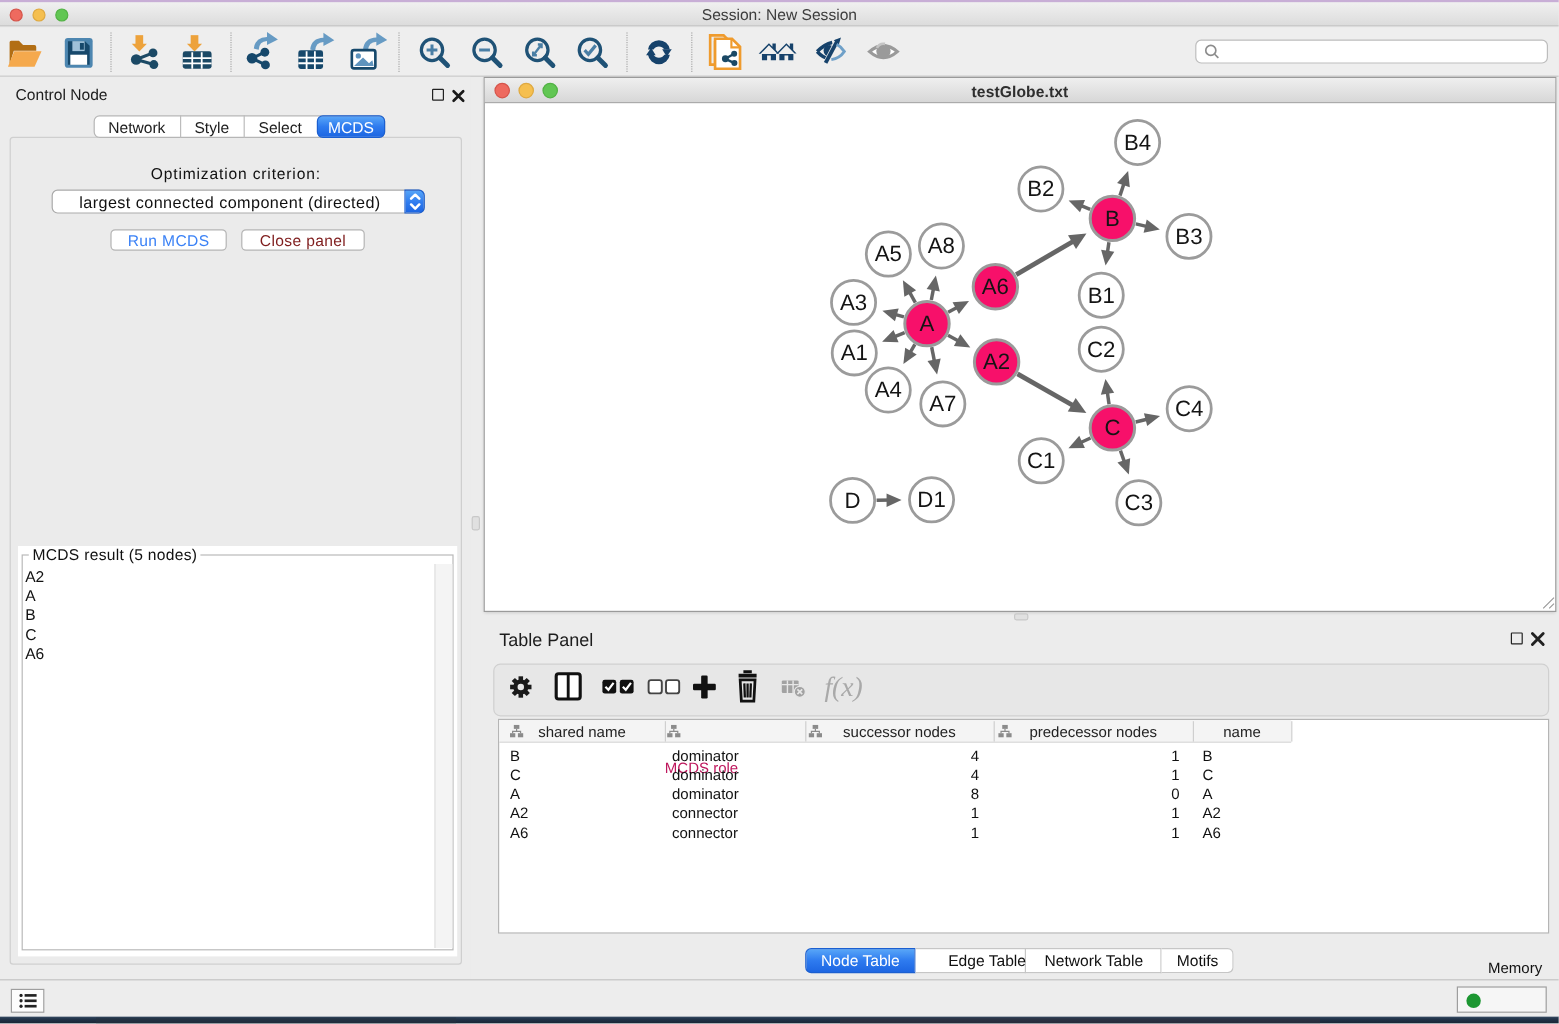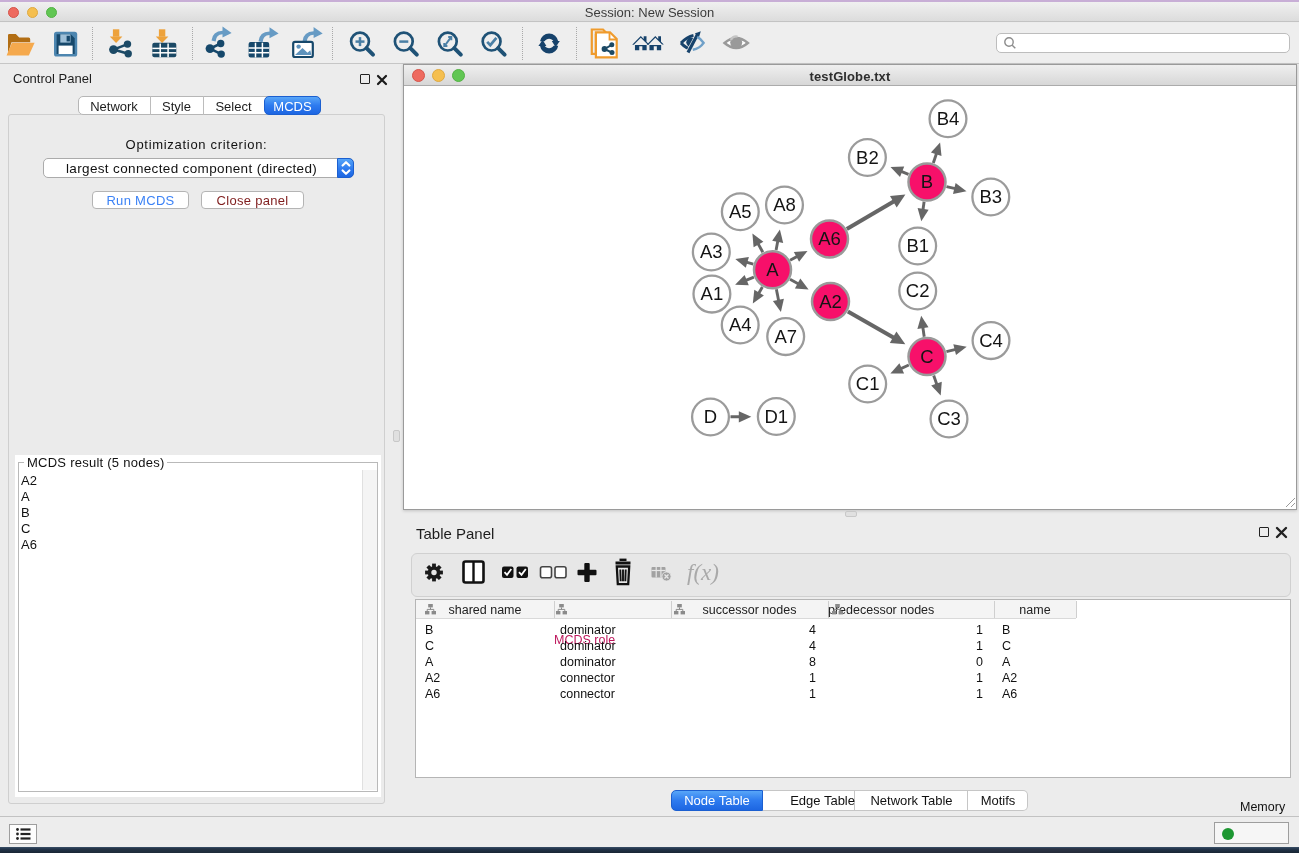--- a/index.html
+++ b/index.html
@@ -153,21 +153,21 @@
 
 </svg>
 
 <div class="abs" style="left:996px;top:33px;width:294px;height:20px;background:#ffffff;border:1px solid #bdbdbd;border-radius:5px;"></div>
 <svg class="abs" style="left:1003px;top:36px;" width="14" height="14" viewBox="0 0 14 14">
 <circle cx="6" cy="6" r="4.2" fill="none" stroke="#8c8c8c" stroke-width="1.4"></circle>
 <line x1="9.2" y1="9.2" x2="12.3" y2="12.3" stroke="#8c8c8c" stroke-width="1.4"></line>
 </svg>
 
 <div class="abs" style="left:0;top:64px;width:392px;height:752px;background:#ececec;"></div>
-<div class="abs" style="left:13px;top:71px;font-size:13px;color:#1d1d1d;">Control Panel</div>
+<div class="abs" style="left:13px;top:71px;font-size:13px;color:#1d1d1d;">Control Node</div>
 <div class="abs" style="left:360px;top:74px;width:10px;height:10px;border:1.6px solid #222;border-radius:1px;"></div>
 <svg class="abs" style="left:376px;top:74px;" width="12" height="12" viewBox="0 0 12 12">
 <path d="M2 2 L10 10 M10 2 L2 10" stroke="#1a1a1a" stroke-width="2.2" stroke-linecap="round"></path>
 </svg>
 
 <div class="abs" style="left:8px;top:114px;width:377px;height:690px;border:1px solid #cfcfcf;border-radius:3px;background:#ebebeb;"></div>
 
 <div class="abs" style="left:78px;top:96px;width:243px;height:19px;background:#ffffff;border:1px solid #b6b6b6;border-radius:5px;"></div>
 <div class="abs" style="left:150px;top:96px;height:19px;border-left:1px solid #bcbcbc;"></div>
 <div class="abs" style="left:203px;top:96px;height:19px;border-left:1px solid #bcbcbc;"></div>
@@ -362,21 +362,21 @@
 <div class="abs" style="left:415px;top:599px;width:876px;height:179px;background:#ffffff;border:1px solid #b5b5b5;"></div>
 <div class="abs" style="left:416px;top:600px;width:660px;height:19px;background:#f4f4f4;border-bottom:1px solid #d9d9d9;"></div>
 <div class="abs" style="left:554px;top:601px;height:17px;border-left:1px solid #cfcfcf;"></div>
 <div class="abs" style="left:671px;top:601px;height:17px;border-left:1px solid #cfcfcf;"></div>
 <div class="abs" style="left:828px;top:601px;height:17px;border-left:1px solid #cfcfcf;"></div>
 <div class="abs" style="left:994px;top:601px;height:17px;border-left:1px solid #cfcfcf;"></div>
 <div class="abs" style="left:1076px;top:601px;height:17px;border-left:1px solid #cfcfcf;"></div>
 <div class="abs" style="left:416px;top:603px;width:138px;text-align:center;font-size:12.5px;color:#222;">shared name</div>
 <div class="abs" style="left:554px;top:603px;width:117px;font-size:12.5px;color:#be185d;margin-top:30px;">MCDS role</div>
 <div class="abs" style="left:671px;top:603px;width:157px;text-align:center;font-size:12.5px;color:#222;">successor nodes</div>
-<div class="abs" style="left:828px;top:603px;width:166px;font-size:12.5px;color:#222;">predecessor nodes</div>
+<div class="abs" style="left:828px;top:603px;width:166px;text-align:center;font-size:12.5px;color:#222;">predecessor nodes</div>
 <div class="abs" style="left:994px;top:603px;width:82px;text-align:center;font-size:12.5px;color:#222;">name</div>
 <svg class="abs" style="left:416px;top:604px;" width="450" height="12" viewBox="0 0 450 12">
 <g fill="#8b8b8b">
 <g transform="translate(9,0)">
         <rect x="3.2" y="0" width="4.6" height="3.4"></rect>
         <rect x="0" y="7" width="4.4" height="3.4"></rect>
         <rect x="6.6" y="7" width="4.4" height="3.4"></rect>
         <path d="M5.5 3.4 V5.4 M2.2 7 V5.4 H8.8 V7" stroke="#8b8b8b" fill="none" stroke-width="1"></path>
       </g>
 <g transform="translate(140,0)">

